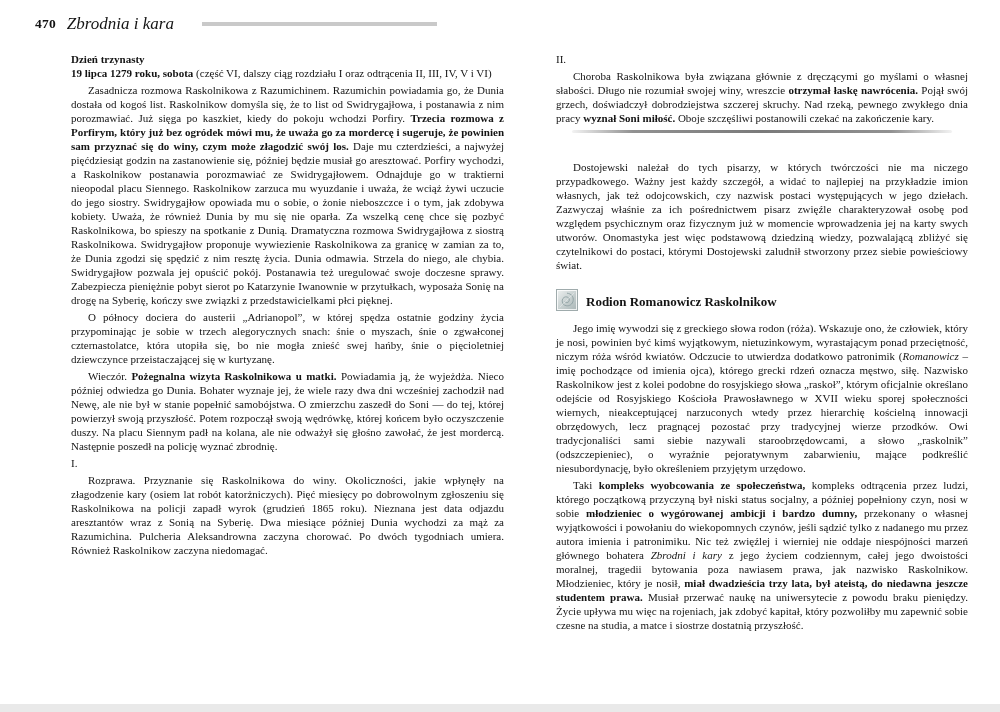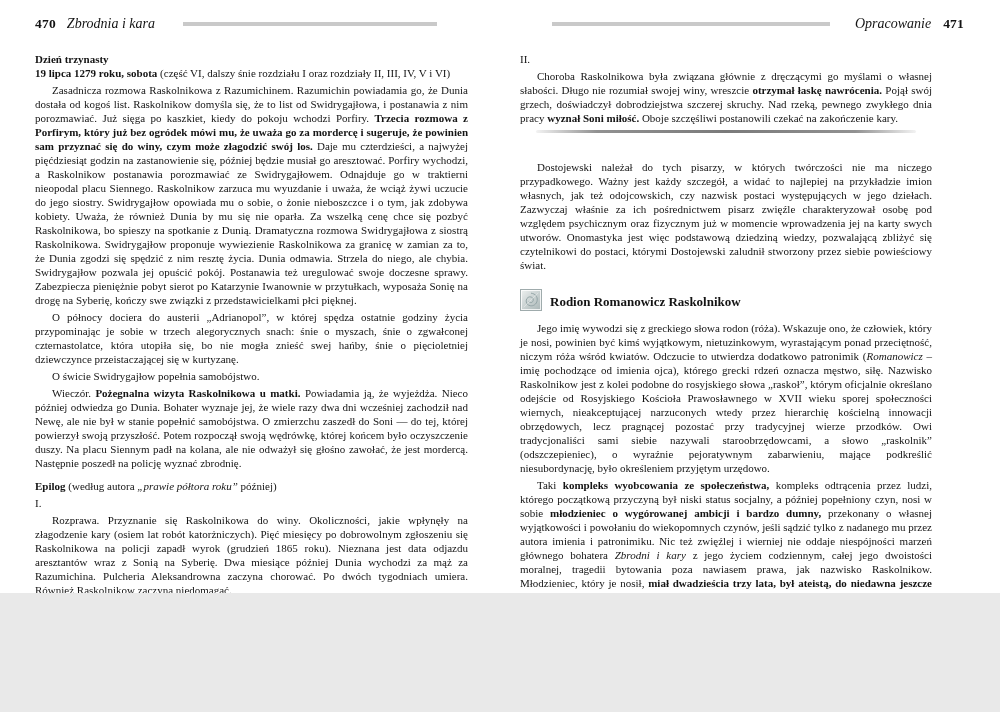--- a/index.html
+++ b/index.html
@@ -1,37 +1,37 @@
 <!DOCTYPE html>
 <html lang="pl"><head>
 <meta charset="utf-8">
 <style>
   html,body{margin:0;padding:0;background:#e9e9e9;}
   .spread{
     position:relative;
-    width:1000px;height:593px;
+    width:1000px;height:704px;
     background:#ffffff;
     font-family:"Liberation Serif","DejaVu Serif",serif;
     color:#141414;
     overflow:hidden;
   }
   
   .page-header{position:absolute;top:16px;display:flex;align-items:center;height:16px;}
   .page-header.left{left:35px;width:433px;}
   .page-header.right{left:552px;width:412px;}
   .page-num{font-weight:bold;font-size:13.5px;letter-spacing:0.2px;}
-  .running-title{font-style:italic;font-size:14px;white-space:nowrap;}
+  .running-title{font-style:italic;font-size:17px;white-space:nowrap;}
   .page-header.left .page-num{margin-right:11px;}
   .page-header.left .running-title{margin-right:28px;}
   .page-header.right .running-title{margin-right:12px;}
   .header-bar{flex:1;height:4px;background:#c9c9c9;}
   .page-header.left .header-bar{margin-right:31px;}
   .page-header.right .header-bar{margin-right:25px;}
   
-  .page-body{position:absolute;top:52px;font-size:11px;line-height:14px;}
+  .page-body{position:absolute;top:52px;font-size:11px;line-height:14px;margin-left:36px;}
   .page-body.left{left:35px;width:433px;}
   .page-body.right{left:520px;width:412px;}
   .blk{margin:0;}
   .para{text-align:justify;text-indent:17px;margin-top:3px;}
   .numeral{margin-top:3px;}
   .day-label{font-weight:bold;margin-top:9px;}
   .page-body .blk:first-child{margin-top:0;}
   .day-date{text-align:justify;}
   .label-line{margin-top:9px;}
   .b{font-weight:bold;}
@@ -66,34 +66,27 @@
 <body>
 
 <div class="spread">
 
   <header class="page-header left">
     <span class="page-num">470</span>
     <span class="running-title">Zbrodnia i kara</span>
     <span class="header-bar"></span>
   </header>
 
-  <header class="page-header right">
-    <span class="header-bar"></span>
-    <span class="running-title">Opracowanie</span>
-    <span class="page-num">471</span>
-  </header>
 
   <main class="page-body left" id="left-body">
       <div class="blk day-label"><span class="b">Dzień trzynasty</span></div>
-      <div class="blk day-date"><span class="b">19 lipca 1279 roku, sobota </span><span>(część VI, dalszy śnie rozdziału I oraz rozdziały II, III, IV, V i VI)</span></div>
+      <div class="blk day-date"><span class="b">19 lipca 1279 roku, sobota </span><span>(część VI, dalszy ciąg rozdziału I oraz odtrącenia II, III, IV, V i VI)</span></div>
       <div class="blk para"><span>Zasadnicza rozmowa Raskolnikowa z Razumichinem. Razumichin powiadamia go, że Dunia dostała od kogoś list. Raskolnikow domyśla się, że to list od Swidrygajłowa, i postanawia z nim porozmawiać. Już sięga po kaszkiet, kiedy do pokoju wchodzi Porfiry. </span><span class="b">Trzecia rozmowa z Porfirym, który już bez ogródek mówi mu, że uważa go za mordercę i sugeruje, że powinien sam przyznać się do winy, czym może złagodzić swój los.</span><span> Daje mu czterdzieści, a najwyżej pięćdziesiąt godzin na zastanowienie się, później będzie musiał go aresztować. Porfiry wychodzi, a Raskolnikow postanawia porozmawiać ze Swidrygajłowem. Odnajduje go w traktierni nieopodal placu Siennego. Raskolnikow zarzuca mu wyuzdanie i uważa, że wciąż żywi uczucie do jego siostry. Swidrygajłow opowiada mu o sobie, o żonie nieboszczce i o tym, jak zdobywa kobiety. Uważa, że również Dunia by mu się nie oparła. Za wszelką cenę chce się pozbyć Raskolnikowa, bo spieszy na spotkanie z Dunią. Dramatyczna rozmowa Swidrygajłowa z siostrą Raskolnikowa. Swidrygajłow proponuje wywiezienie Raskolnikowa za granicę w zamian za to, że Dunia zgodzi się spędzić z nim resztę życia. Dunia odmawia. Strzela do niego, ale chybia. Swidrygajłow pozwala jej opuścić pokój. Postanawia też uregulować swoje doczesne sprawy. Zabezpiecza pieniężnie pobyt sierot po Katarzynie Iwanownie w przytułkach, wyposaża Sonię na drogę na Syberię, kończy swe związki z przedstawicielkami płci pięknej.</span></div>
       <div class="blk para"><span>O północy dociera do austerii „Adrianopol”, w której spędza ostatnie godziny życia przypominając je sobie w trzech alegorycznych snach: śnie o myszach, śnie o zgwałconej czternastolatce, która utopiła się, bo nie mogła znieść swej hańby, śnie o pięcioletniej dziewczynce przeistaczającej się w kurtyzanę.</span></div>
-      <div class="blk para"><span>O świcie Swidrygajłow popełnia samobójstwo.</span></div>
       <div class="blk para"><span>Wieczór. </span><span class="b">Pożegnalna wizyta Raskolnikowa u matki.</span><span> Powiadamia ją, że wyjeżdża. Nieco później odwiedza go Dunia. Bohater wyznaje jej, że wiele razy dwa dni wcześniej zachodził nad Newę, ale nie był w stanie popełnić samobójstwa. O zmierzchu zaszedł do Soni — do tej, której powierzył swoją przyszłość. Potem rozpoczął swoją wędrówkę, której końcem było oczyszczenie duszy. Na placu Siennym padł na kolana, ale nie odważył się głośno zawołać, że jest mordercą. Następnie poszedł na policję wyznać zbrodnię.</span></div>
-      <div class="blk label-line"><span class="b">Epilog</span><span> (według autora </span><span class="i">„prawie półtora roku”</span><span> później)</span></div>
       <div class="blk numeral"><span>I.</span></div>
       <div class="blk para"><span>Rozprawa. Przyznanie się Raskolnikowa do winy. Okoliczności, jakie wpłynęły na złagodzenie kary (osiem lat robót katorżniczych). Pięć miesięcy po dobrowolnym zgłoszeniu się Raskolnikowa na policji zapadł wyrok (grudzień 1865 roku). Nieznana jest data odjazdu aresztantów wraz z Sonią na Syberię. Dwa miesiące później Dunia wychodzi za mąż za Razumichina. Pulcheria Aleksandrowna zaczyna chorować. Po dwóch tygodniach umiera. Również Raskolnikow zaczyna niedomagać.</span></div>
     </main>
   <main class="page-body right" id="right-body">
       <div class="blk numeral"><span>II.</span></div>
       <div class="blk para"><span>Choroba Raskolnikowa była związana głównie z dręczącymi go myślami o własnej słabości. Długo nie rozumiał swojej winy, wreszcie </span><span class="b">otrzymał łaskę nawrócenia.</span><span> Pojął swój grzech, doświadczył dobrodziejstwa szczerej skruchy. Nad rzeką, pewnego zwykłego dnia pracy </span><span class="b">wyznał Soni miłość.</span><span> Oboje szczęśliwi postanowili czekać na zakończenie kary.</span></div>
       <div class="section-rule"></div>
       <div class="blk para"><span>Dostojewski należał do tych pisarzy, w których twórczości nie ma niczego przypadkowego. Ważny jest każdy szczegół, a widać to najlepiej na przykładzie imion własnych, jak też odojcowskich, czy nazwisk postaci występujących w jego dziełach. Zazwyczaj właśnie za ich pośrednictwem pisarz zwięźle charakteryzował osobę pod względem psychicznym oraz fizycznym już w momencie wprowadzenia jej na karty swych utworów. Onomastyka jest więc podstawową dziedziną wiedzy, pozwalającą zbliżyć się czytelnikowi do postaci, którymi Dostojewski zaludnił stworzony przez siebie powieściowy świat.</span></div>
       <div class="blk subheading">
         <span class="ornament">

